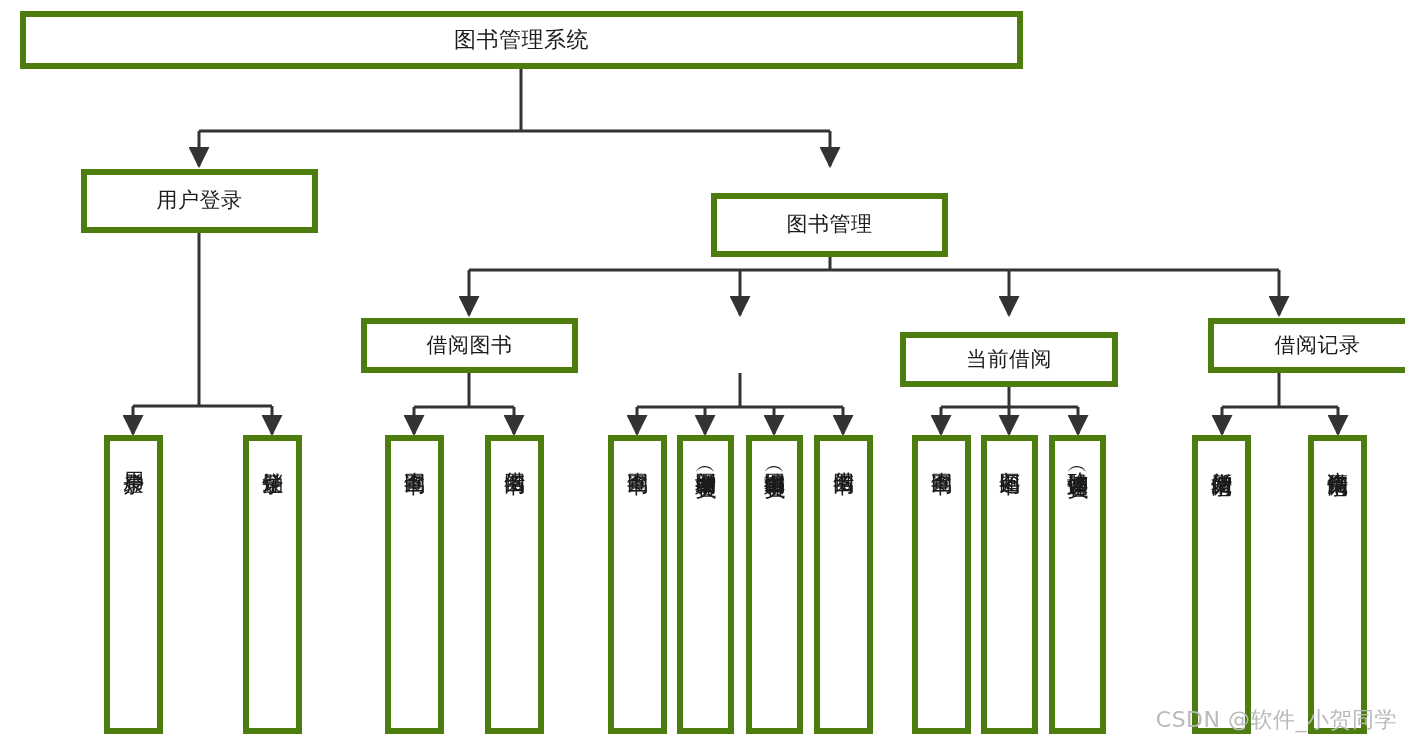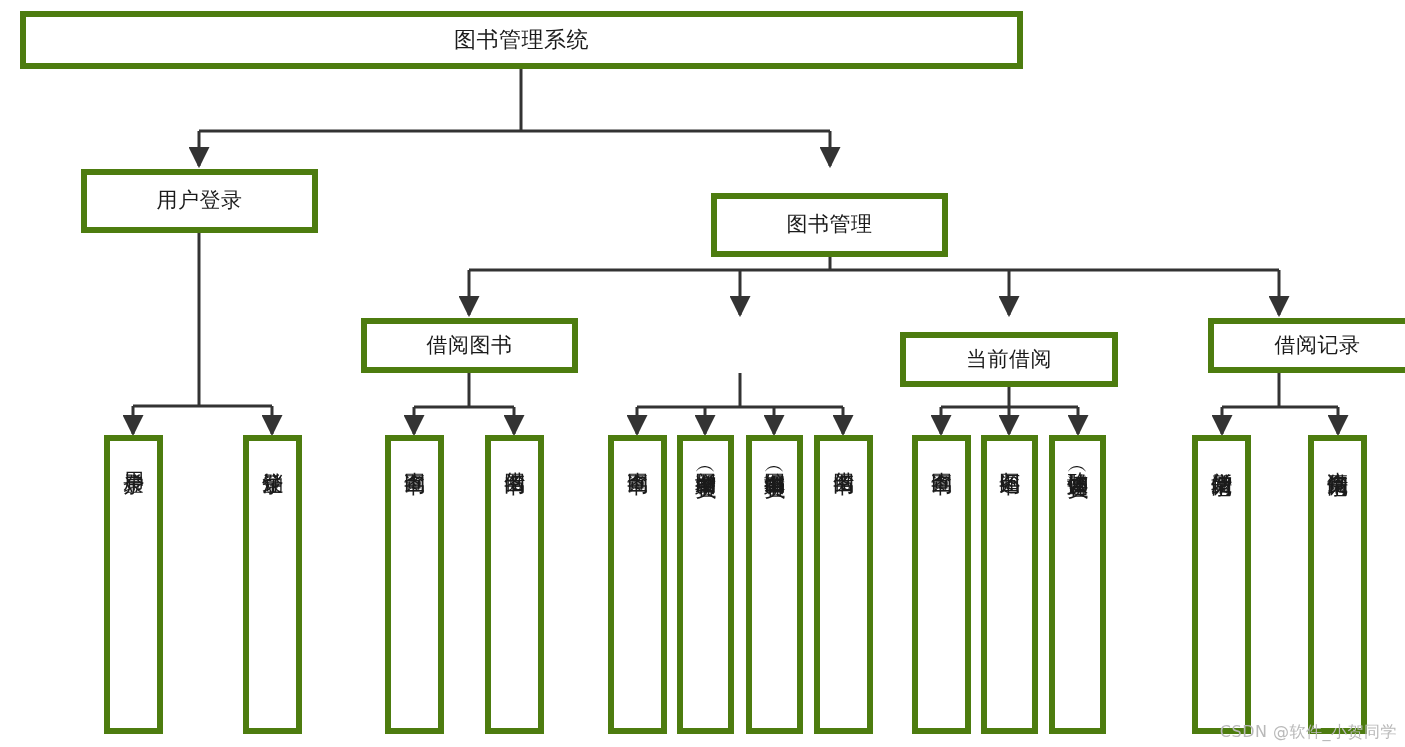--- a/index.html
+++ b/index.html
@@ -57,22 +57,22 @@
   }
   .vtext {
     writing-mode: vertical-rl;
     text-orientation: upright;
     white-space: nowrap;
     display: block;
   }
   #watermark {
     position: absolute;
     right: 8px;
-    bottom: 4px;
-    font-size: 16px;
+    bottom: 12px;
+    font-size: 22px;
     color: #b9b9b9;
     letter-spacing: 0.5px;
     white-space: nowrap;
     user-select: none;
   }
 </style>
 </head>
 <body>
 
 <div id="diagram-root">

